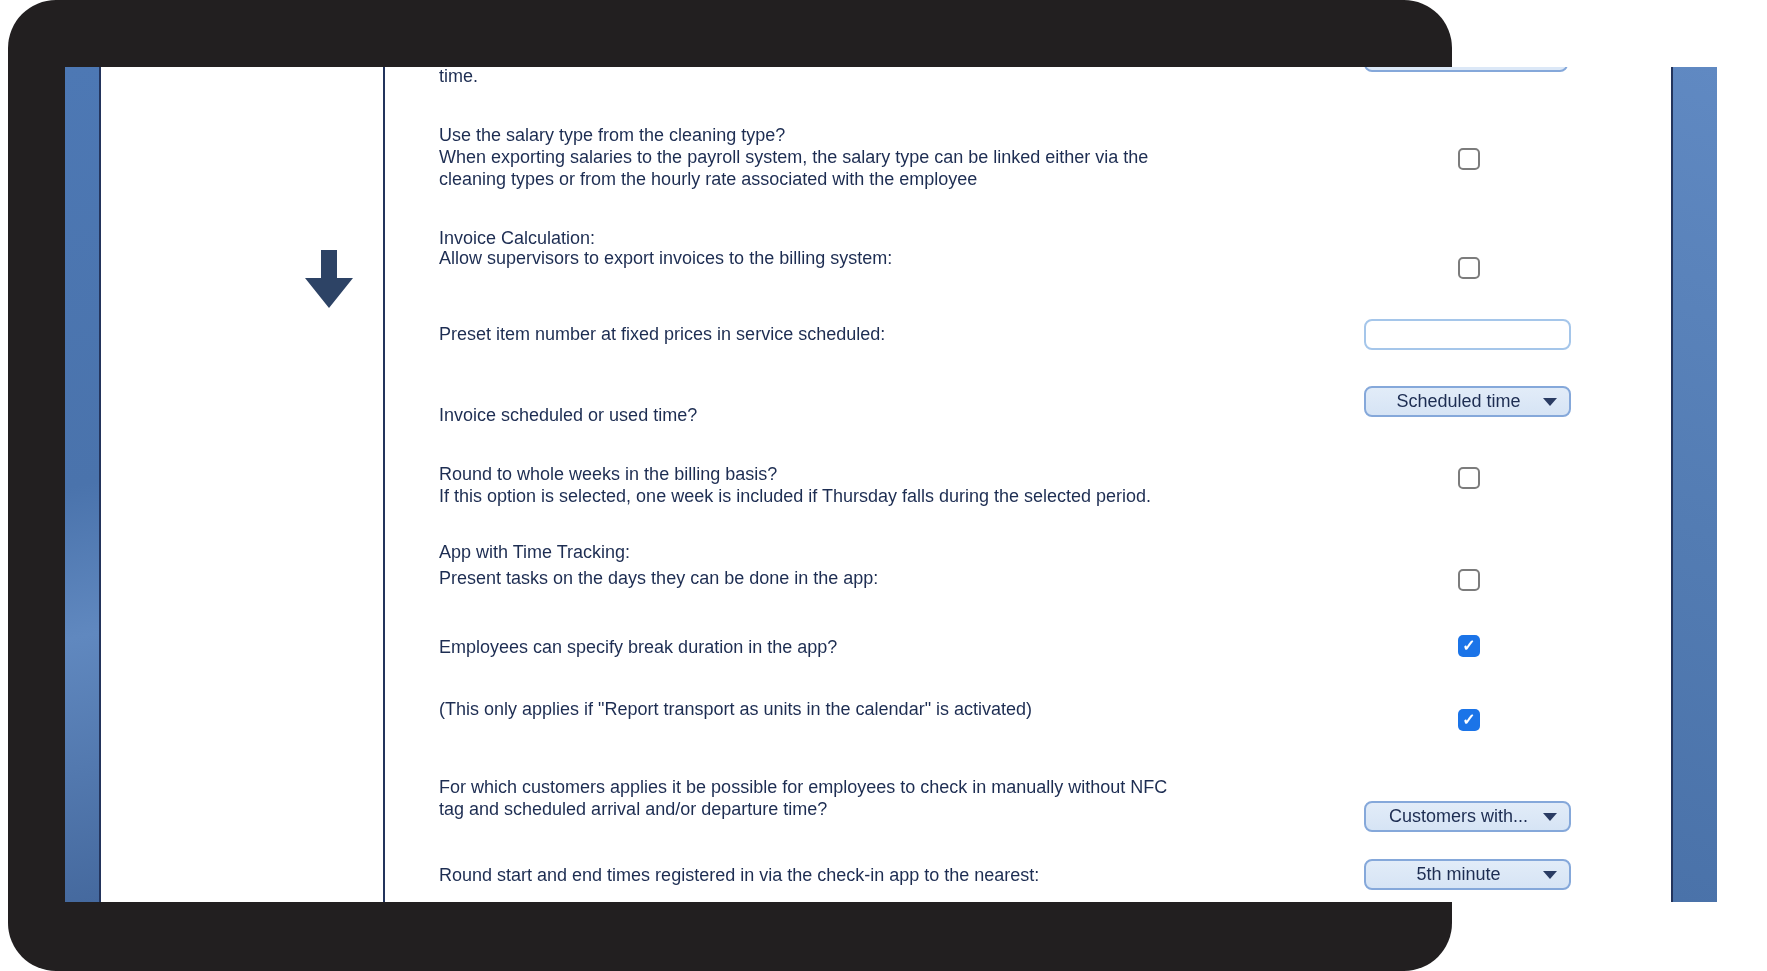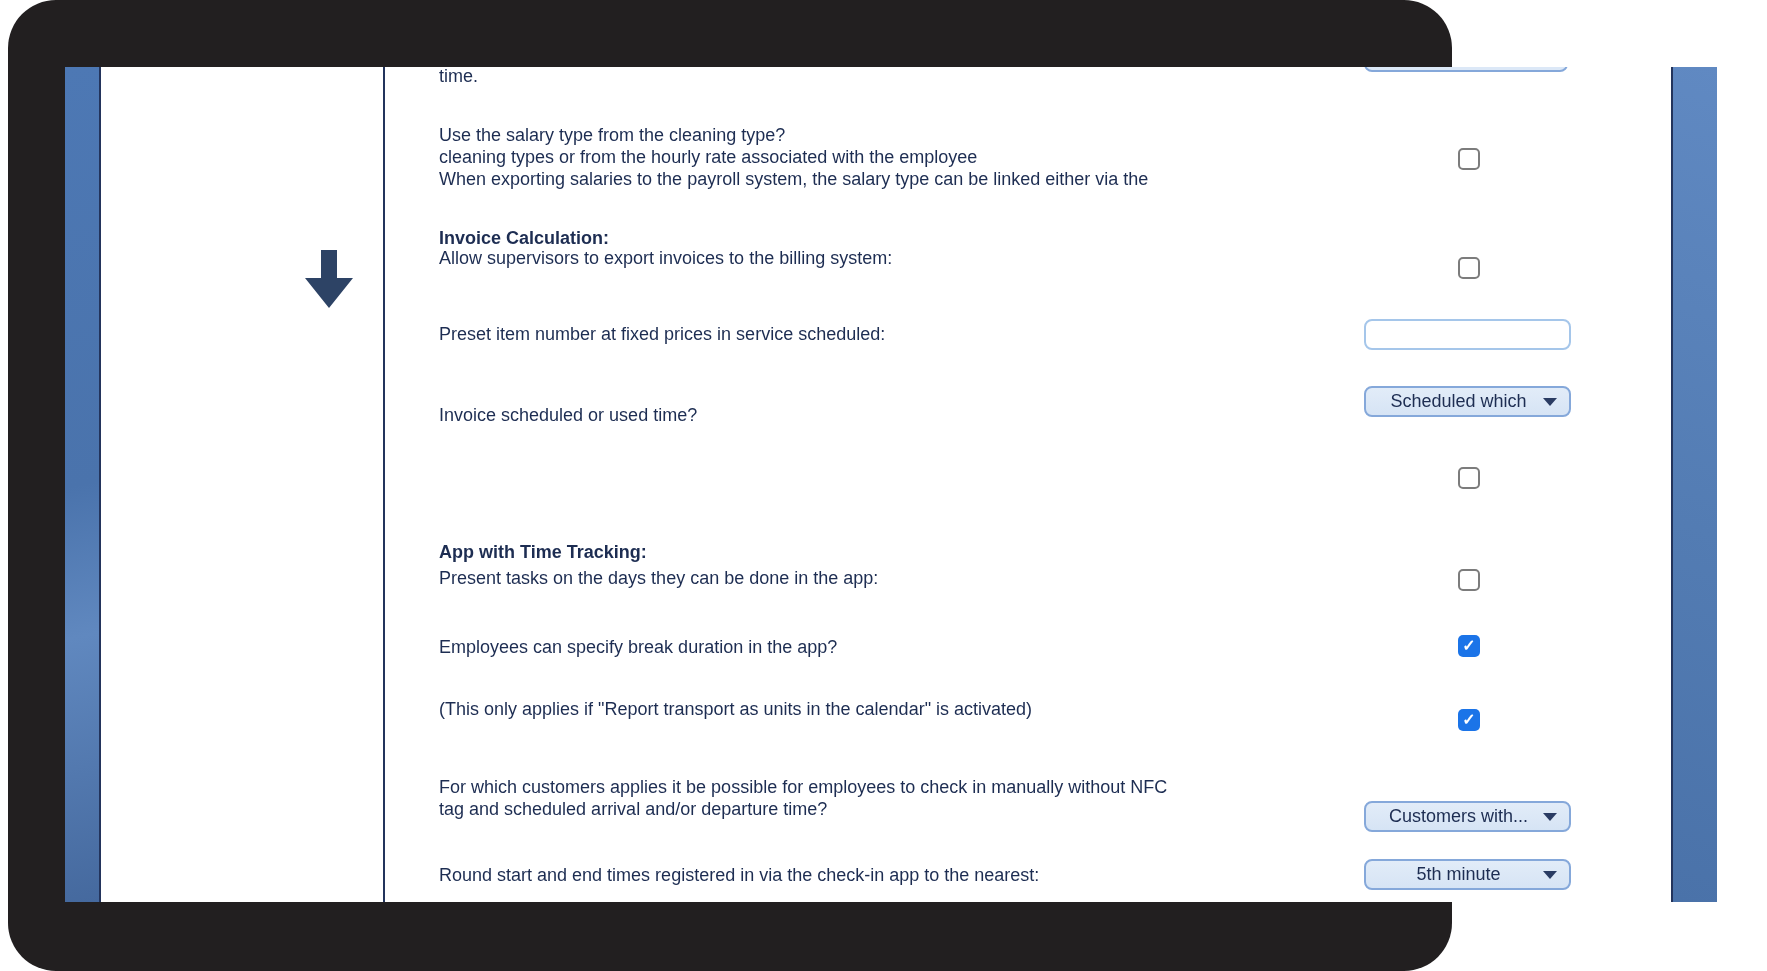--- a/index.html
+++ b/index.html
@@ -29,21 +29,21 @@
   }
   .main{
     position:absolute;left:320px;top:0;width:1288px;height:100%;background:#fff;
     border-right:2px solid #23345c;box-sizing:border-box;
   }
   .arrow-wrap{position:absolute;left:204px;top:183px;width:48px;height:58px;}
   .row{
     position:absolute;left:54px;max-width:880px;
     color:#1d2d52;font-size:18px;line-height:22px;
   }
-  .row.bold{font-weight:700;}
+  .row.bold{font-weight:400;}
   .checkbox{
     position:absolute;left:1073px;width:22px;height:22px;box-sizing:border-box;
     border:2px solid #7c7c7c;border-radius:5px;background:#fff;cursor:pointer;
   }
   .checkbox.checked{
     border:none;background:#1b74e8;color:#fff;
     display:flex;align-items:center;justify-content:center;
   }
   .checkbox.checked .check{
     color:#fff;font-size:16px;font-weight:700;line-height:1;
@@ -90,22 +90,22 @@
     <div class="main">
 
       <div class="cutoff-dd"></div>
 
       <div class="row" style="top:-2px">
         <div>time.</div>
       </div>
 
       <div class="row" style="top:57px">
         <div>Use the salary type from the cleaning type?</div>
+        <div>When exporting salaries to the payroll system, the salary type can be linked either via the</div>
         <div>cleaning types or from the hourly rate associated with the employee</div>
-        <div>When exporting salaries to the payroll system, the salary type can be linked either via the</div>
       </div>
       <div class="checkbox" style="top:81px" role="checkbox" aria-checked="false"></div>
 
       <div class="row bold" style="top:160px">
         <div>Invoice Calculation:</div>
       </div>
 
       <div class="row" style="top:180px">
         <div>Allow supervisors to export invoices to the billing system:</div>
       </div>
@@ -113,24 +113,28 @@
 
       <div class="row" style="top:256px">
         <div>Preset item number at fixed prices in service scheduled:</div>
       </div>
       <input class="text-input" style="top: 252px;" type="text" value="">
 
       <div class="row" style="top:337px">
         <div>Invoice scheduled or used time?</div>
       </div>
       <div class="dropdown" style="top:319px">
-        <span class="dd-label">Scheduled which</span>
+        <span class="dd-label">Scheduled time</span>
         <span class="caret"></span>
       </div>
 
+      <div class="row" style="top:396px">
+        <div>Round to whole weeks in the billing basis?</div>
+        <div>If this option is selected, one week is included if Thursday falls during the selected period.</div>
+      </div>
       <div class="checkbox" style="top:400px" role="checkbox" aria-checked="false"></div>
 
       <div class="row bold" style="top:474px">
         <div>App with Time Tracking:</div>
       </div>
 
       <div class="row" style="top:500px">
         <div>Present tasks on the days they can be done in the app:</div>
       </div>
       <div class="checkbox" style="top:502px" role="checkbox" aria-checked="false"></div>

